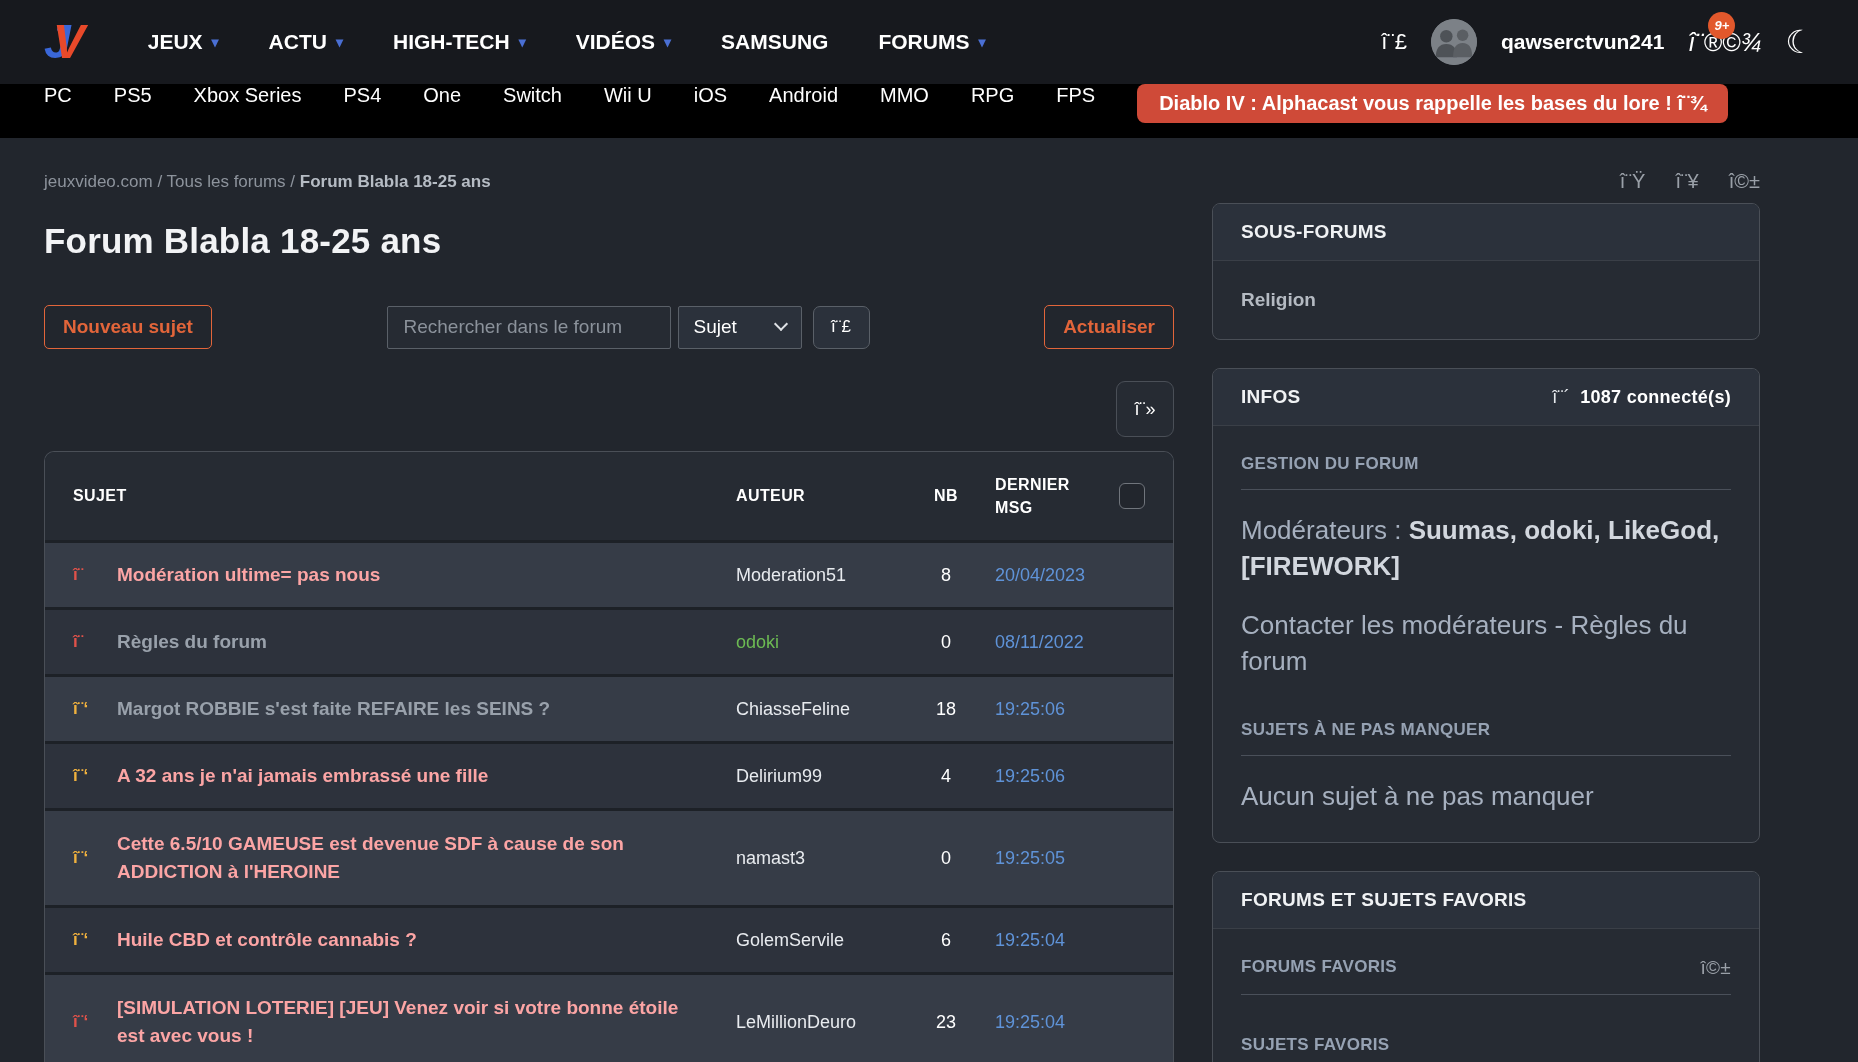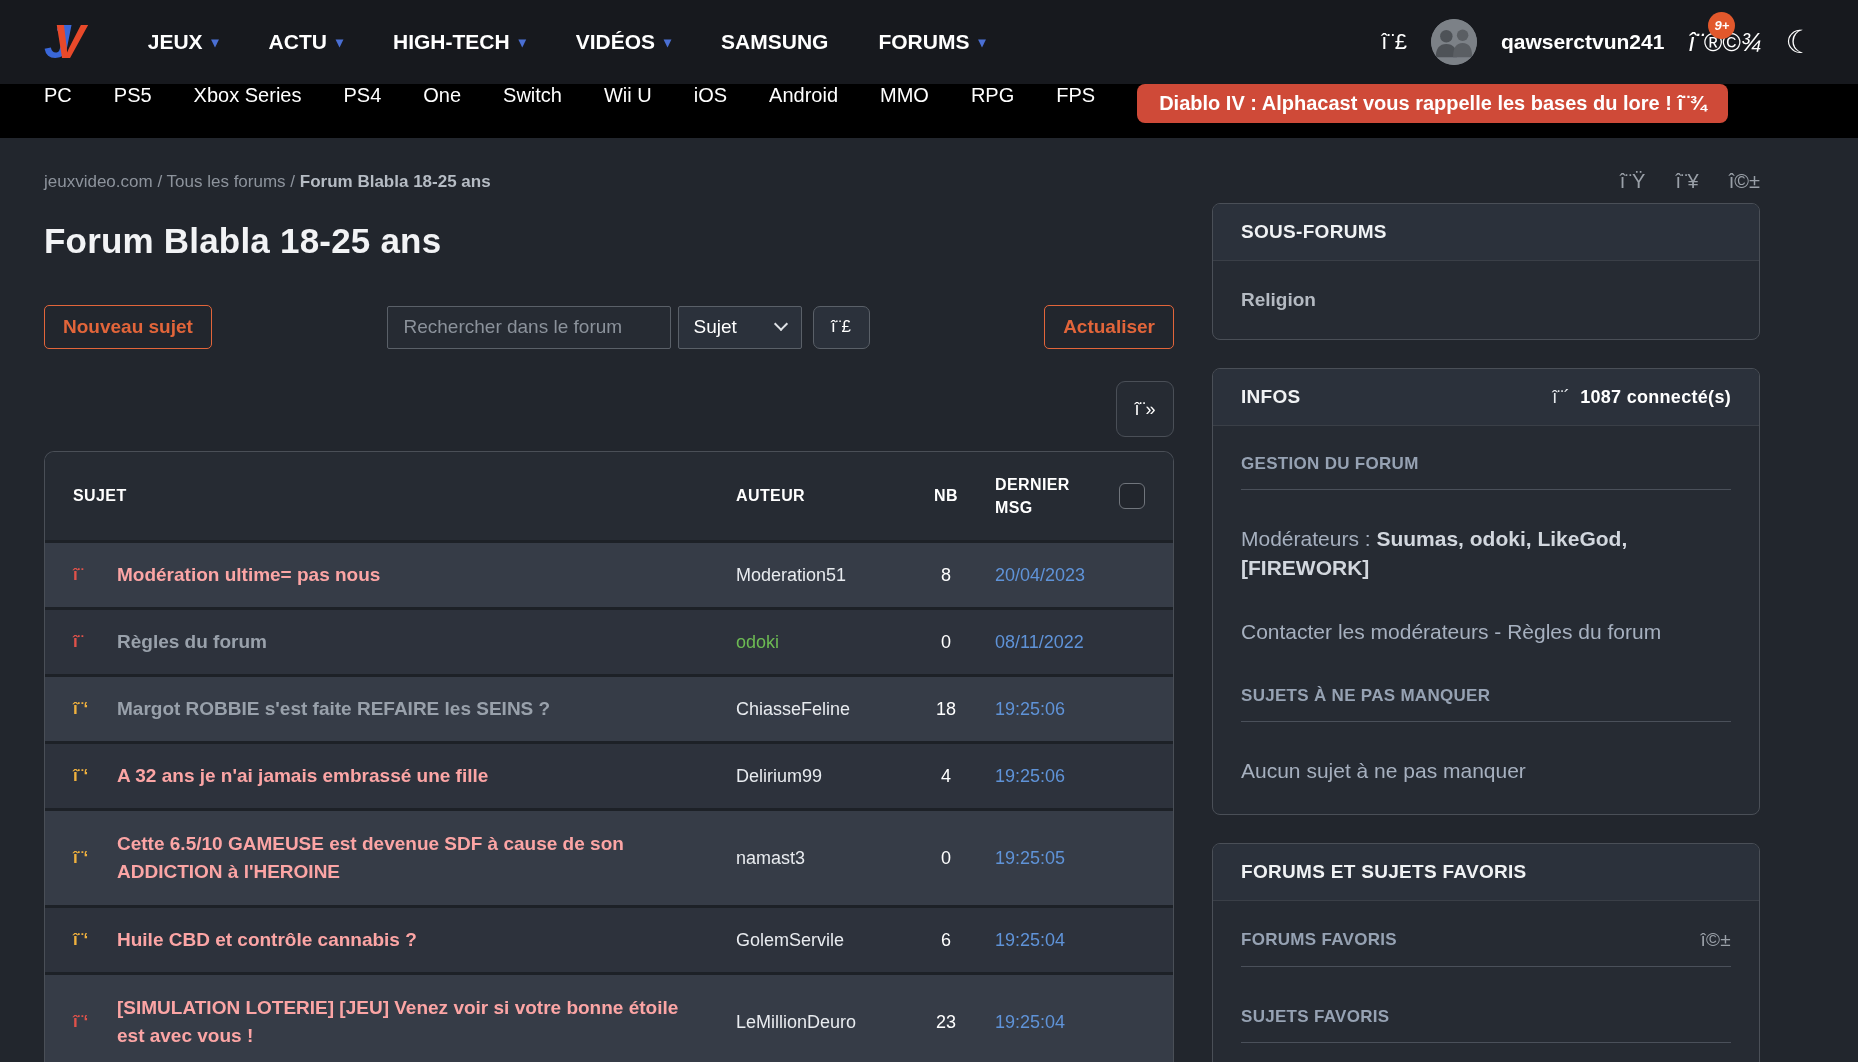--- a/index.html
+++ b/index.html
@@ -93,23 +93,23 @@
 
   
   .card { border:1px solid #4a4f57; border-radius:8px; background:#262b33; margin-bottom:28px; overflow:hidden; }
   .cardhead { background:#2b313b; padding:17px 28px; color:#f0f2f4; font-weight:700; font-size:19px;
               display:flex; align-items:center; justify-content:space-between; border-bottom:1px solid #3a3f47;
               letter-spacing:0.3px; }
   .cardbody { padding:28px; }
   .connected { color:#fff; font-weight:700; font-size:18px; display:flex; gap:10px; align-items:center; }
   .connected .cicon { font-weight:400; color:#e6e9ed; }
   .sideheading { color:#96a2b3; font-weight:700; font-size:17px; padding-bottom:15px; border-bottom:1px solid #4a505a;
-                 display:flex; justify-content:space-between; align-items:center; letter-spacing:0.3px; }
+                 display:flex; justify-content:space-between; align-items:flex-start; letter-spacing:0.3px; }
   .sideheading .hicon { color:#9aa0a8; font-weight:400; font-size:19px; cursor:pointer; }
-  .sideline { color:#a6b0bf; font-size:21px; margin-top:34px; line-height:1.4; }
+  .sideline { color:#a6b0bf; font-size:26px; margin-top:22px; line-height:1.4; }
   .sideline b { color:#d2d7de; }
   .sideline .lnk { cursor:pointer; }
   .gap-top { margin-top:40px; }
   .subforum { color:#b4bac2; font-weight:700; font-size:19px; cursor:pointer; }
 </style>
 </head>
 <body>
 
 <div class="page">
 

